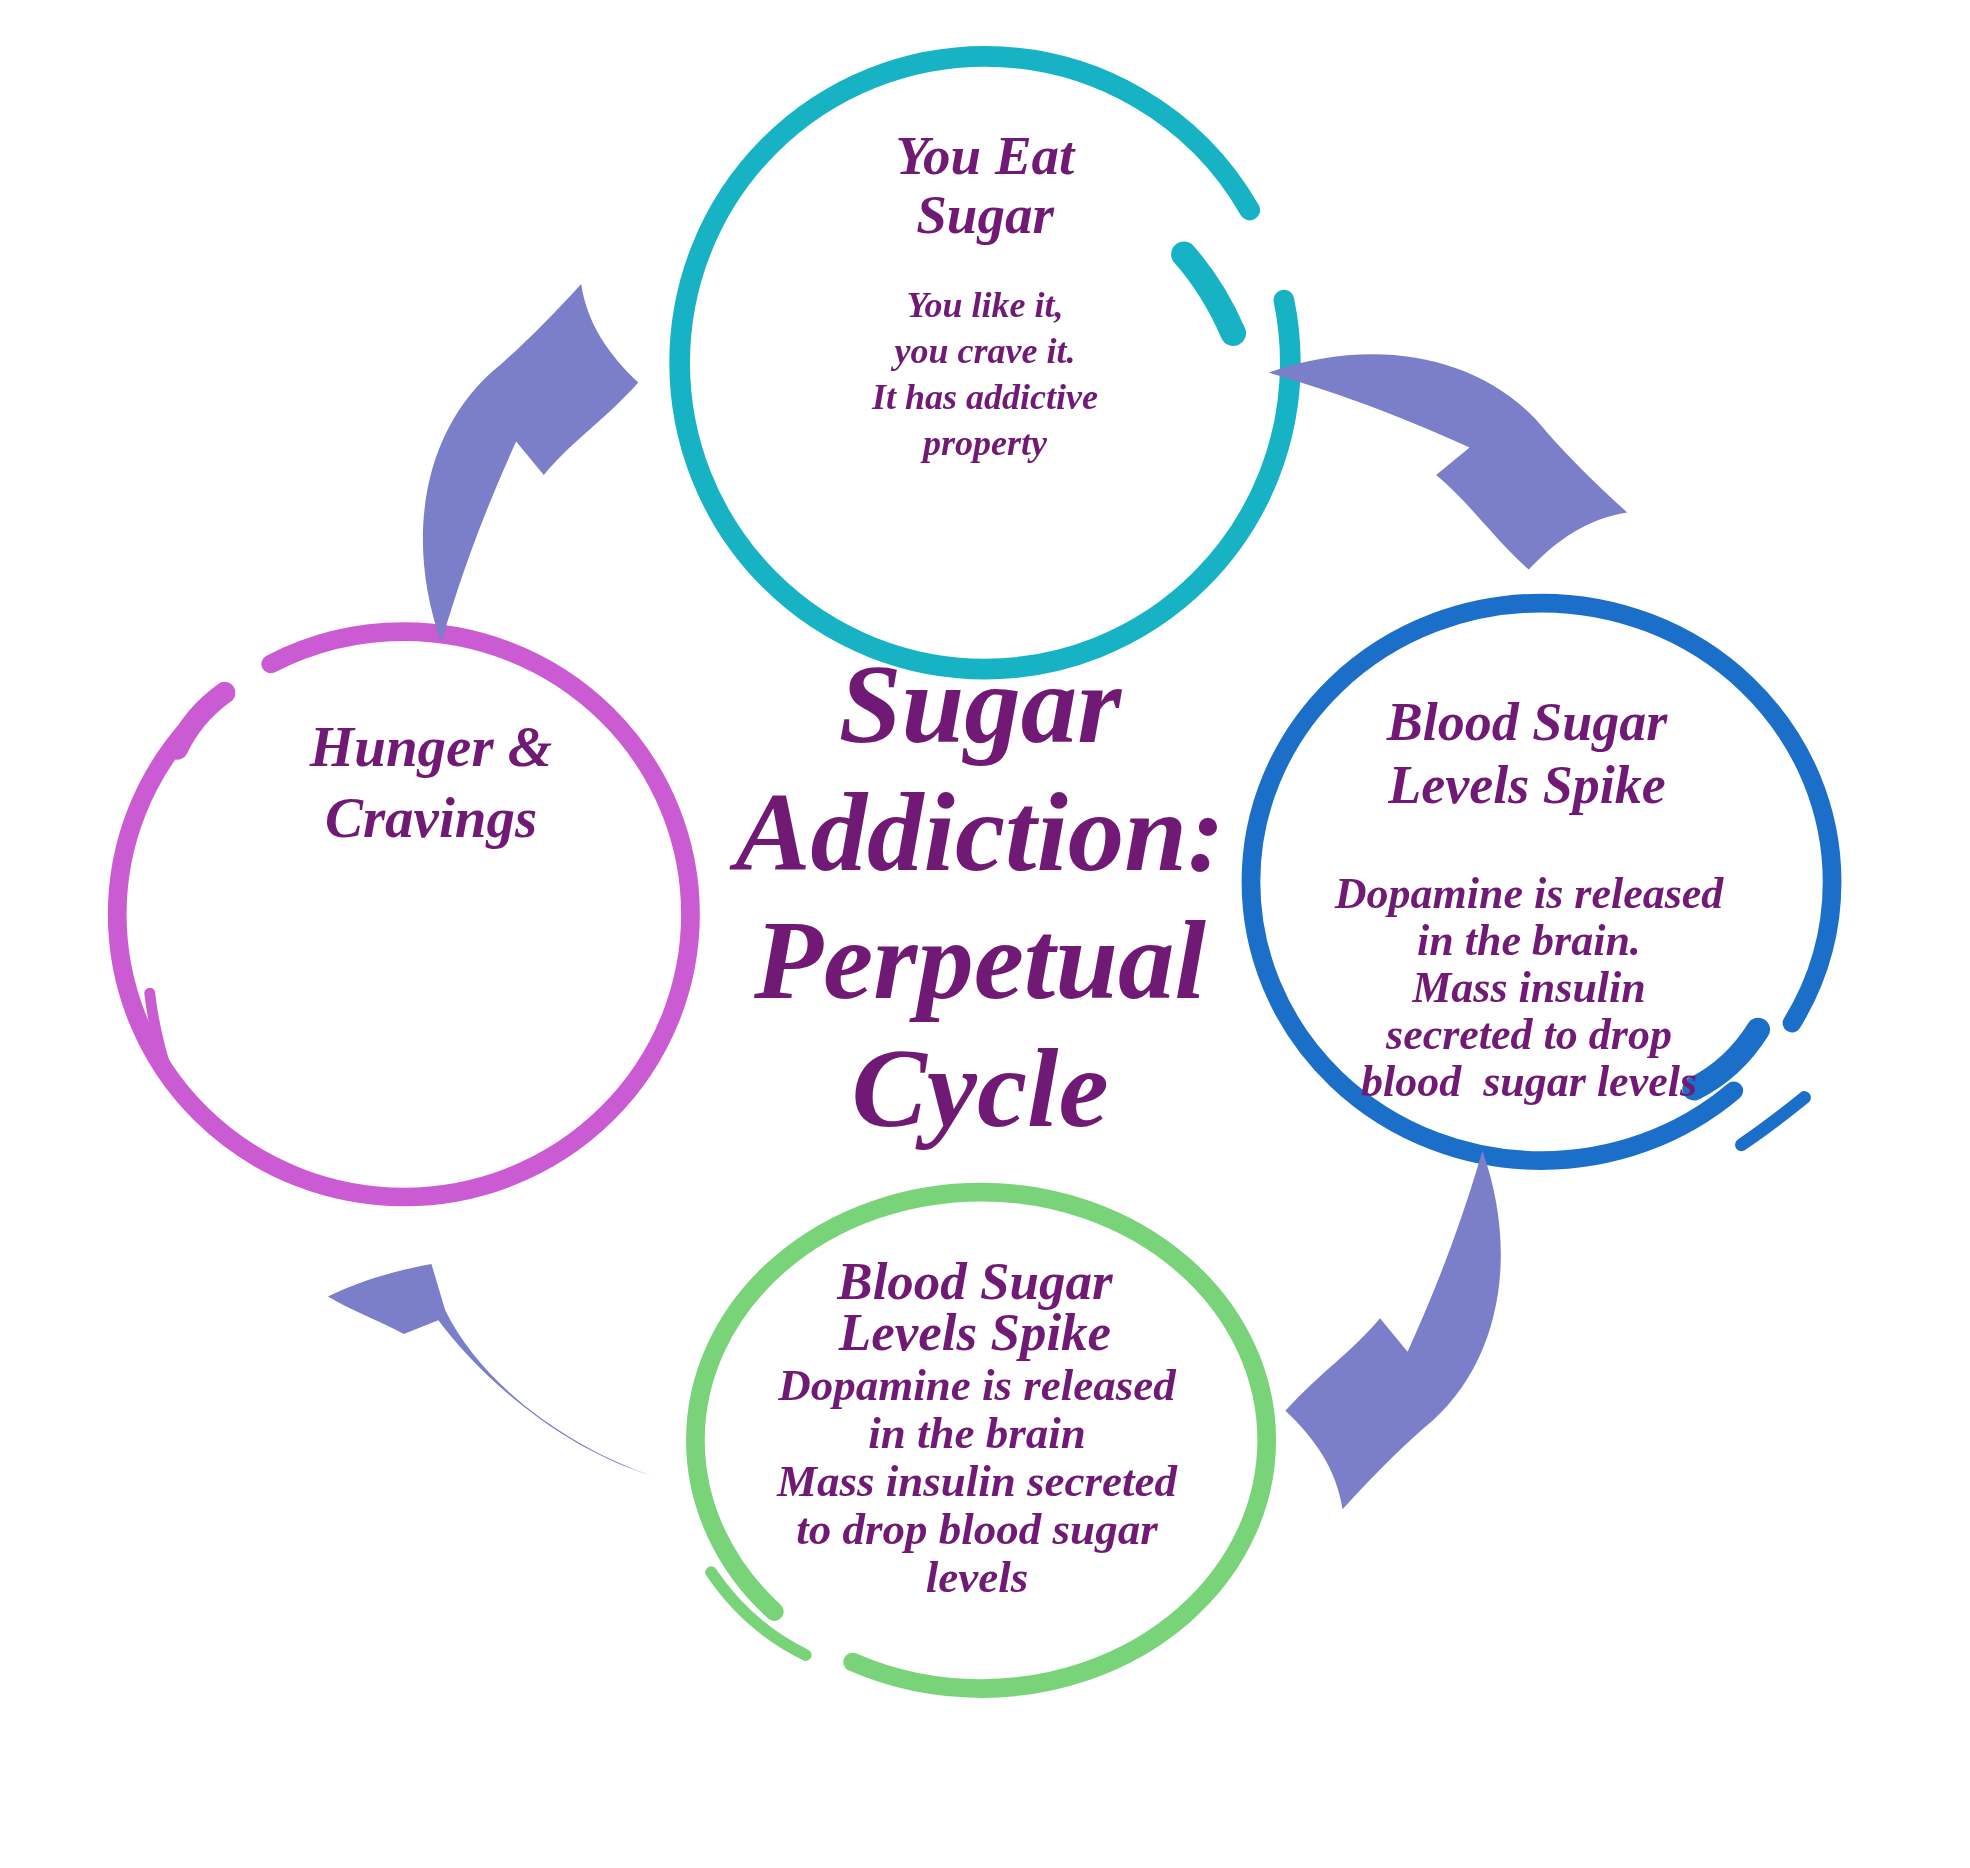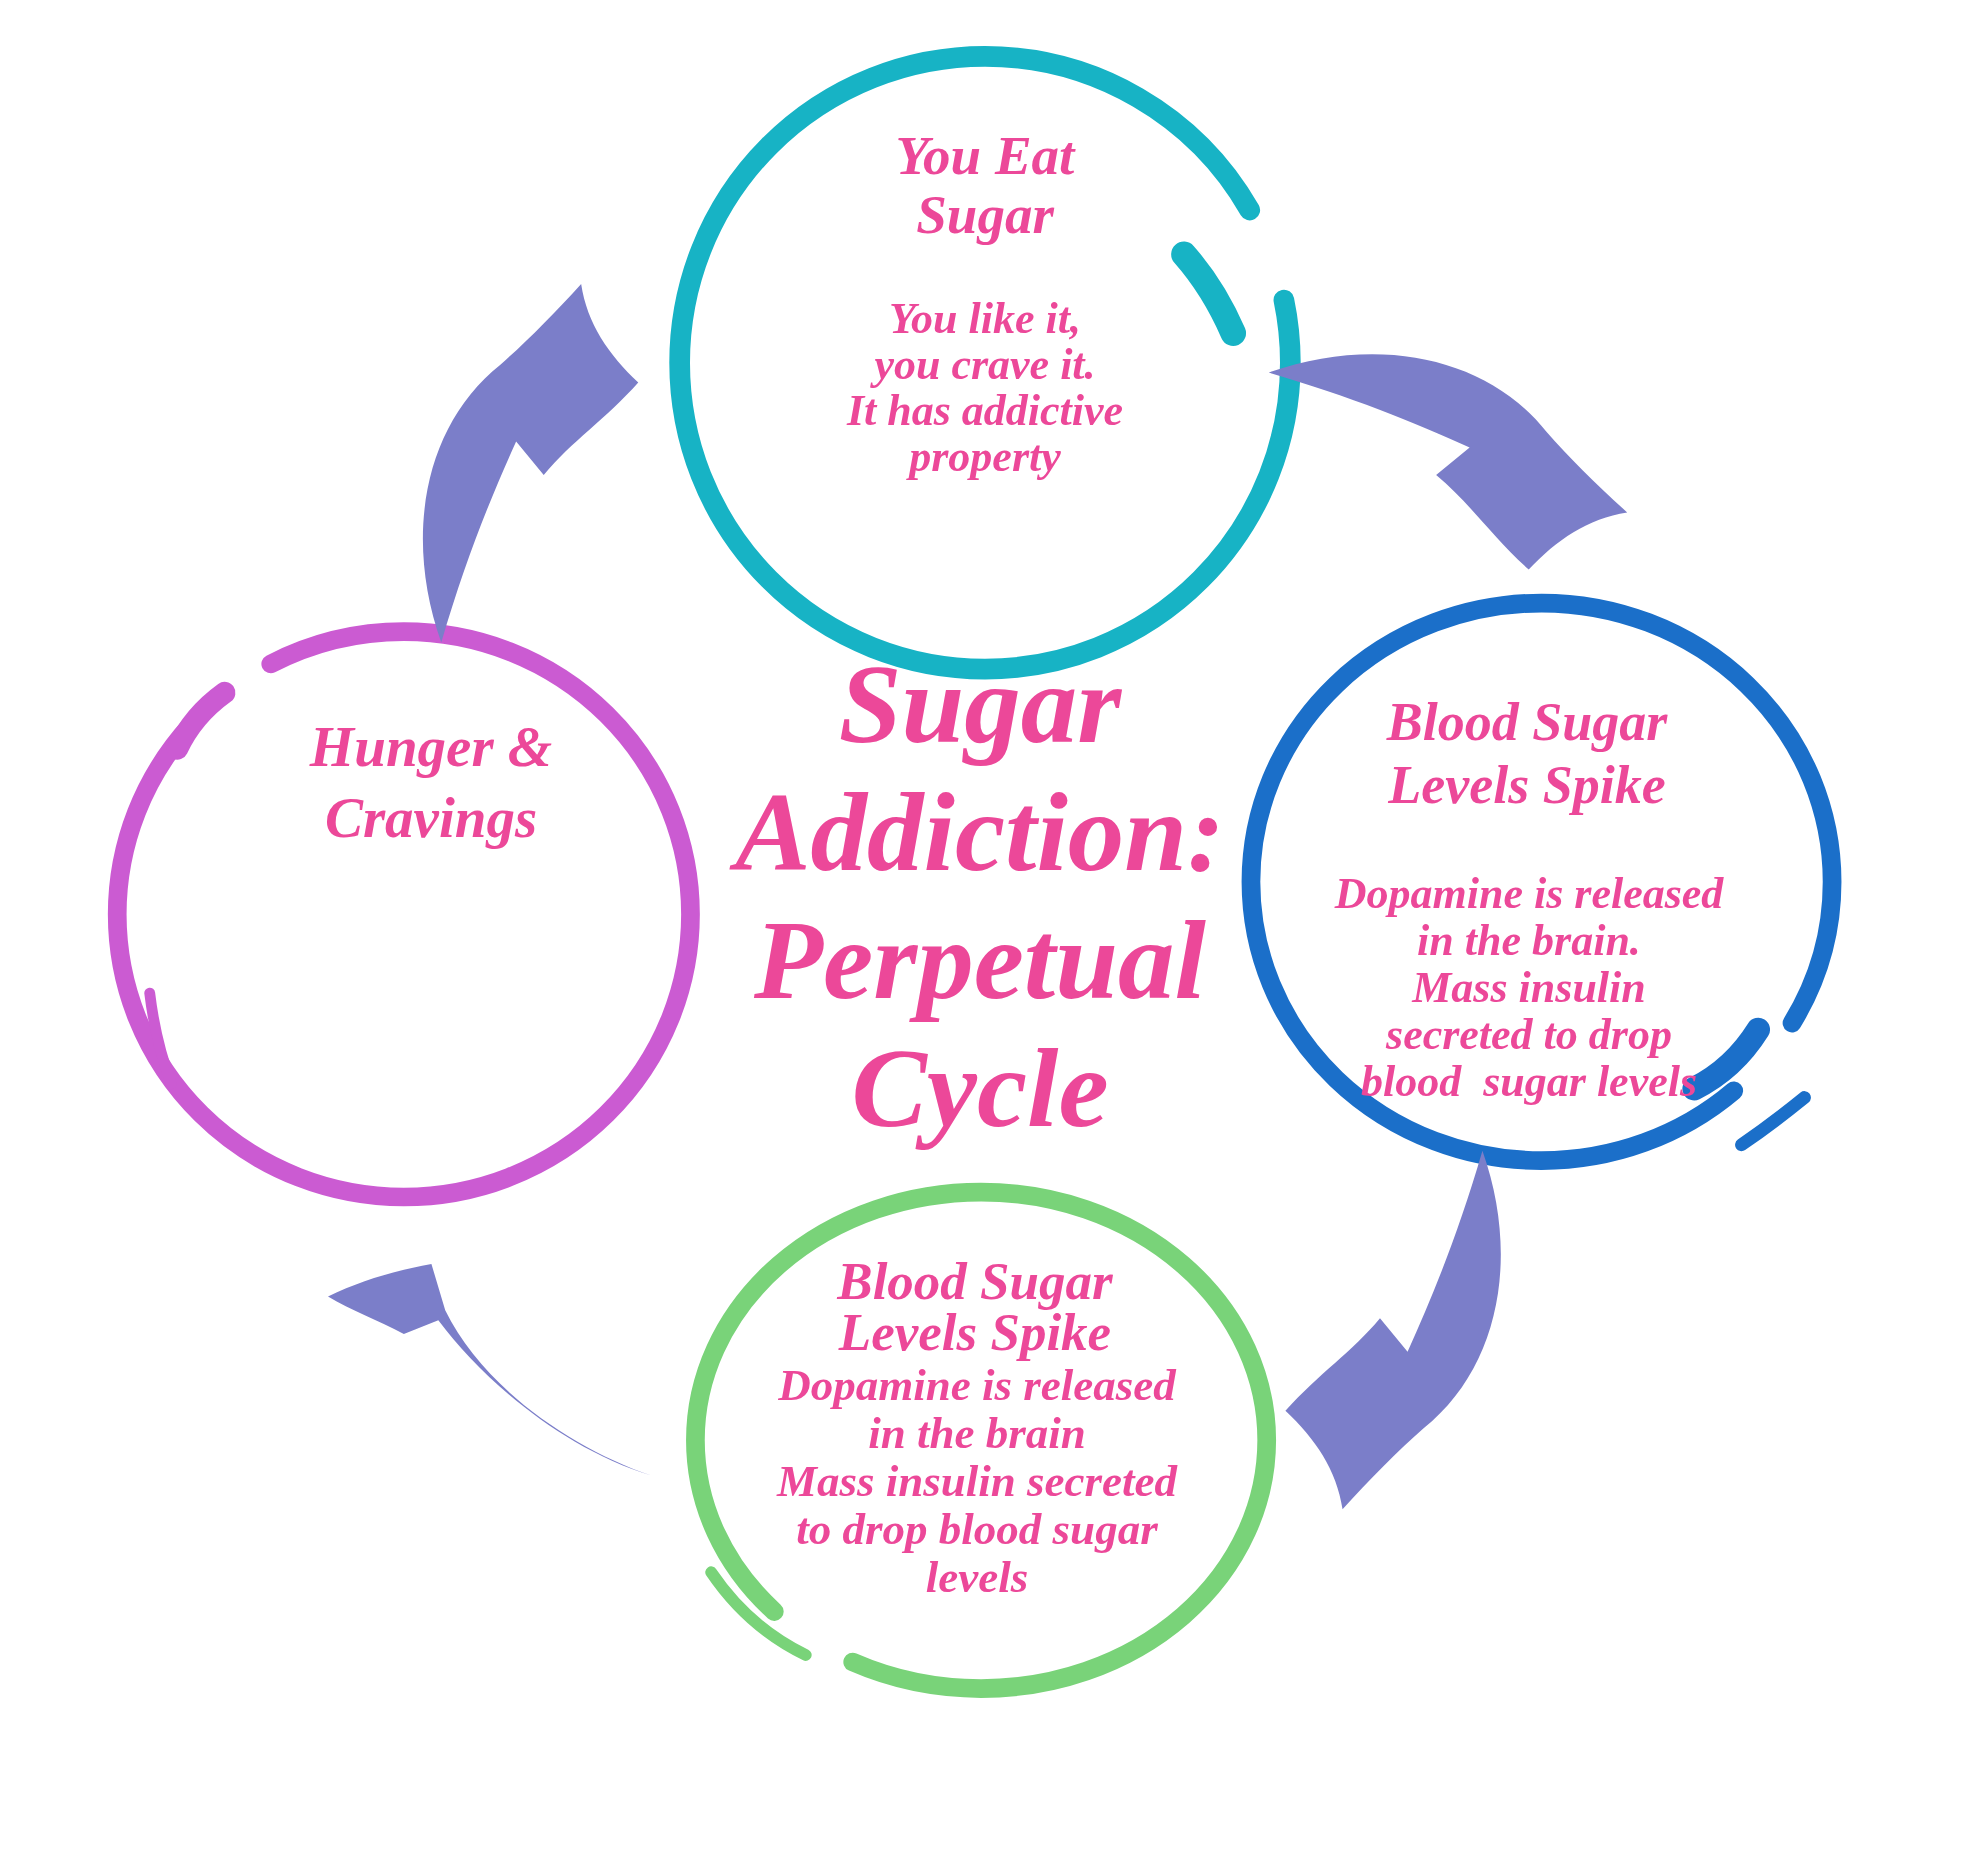--- a/index.html
+++ b/index.html
@@ -1,22 +1,22 @@
 <!DOCTYPE html>
 <html><head>
 <meta charset="utf-8">
 <style>
   html,body{margin:0;padding:0;background:#ffffff;}
   #stage{position:relative;width:1970px;height:1869px;background:#ffffff;overflow:hidden;
          font-family:"Liberation Serif","DejaVu Serif",serif;}
   #artwork{position:absolute;left:0;top:0;}
   .txt{position:absolute;transform:translateX(-50%);text-align:center;white-space:pre-wrap;
-       color:#ec4899;font-style:italic;font-weight:bold;}
+       color:#701a75;font-style:italic;font-weight:bold;}
   #top-heading    {left:985px;top:126px; font-size:55px; line-height:59px;}
-  #top-body       {left:985px;top:296px; font-size:44px; line-height:46px;}
+  #top-body       {left:985px;top:282px; font-size:36px; line-height:46px;}
   #main-title     {left:980px; top:640px; font-size:113px;line-height:128px;}
   #right-heading  {left:1527px;top:691px; font-size:54px; line-height:63px;}
   #right-body     {left:1529px;top:870px; font-size:44px; line-height:47px;}
   #left-heading   {left:431px; top:711px; font-size:57px; line-height:71px;}
   #left-body      {left:429px; top:871px; font-size:47px; line-height:54px;}
   #bottom-heading {left:975px; top:1256px;font-size:53px; line-height:51px;}
   #bottom-body    {left:977px; top:1361px;font-size:45px; line-height:48px;}
 </style>
 </head>
 <body>

